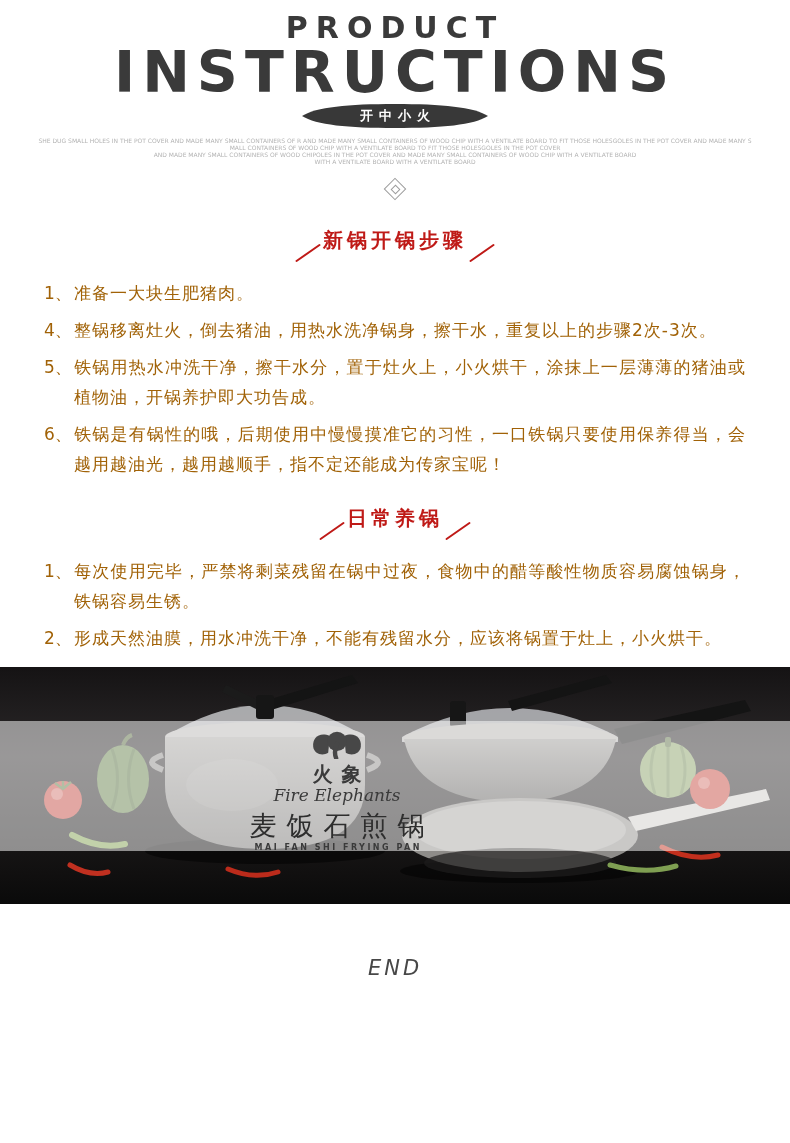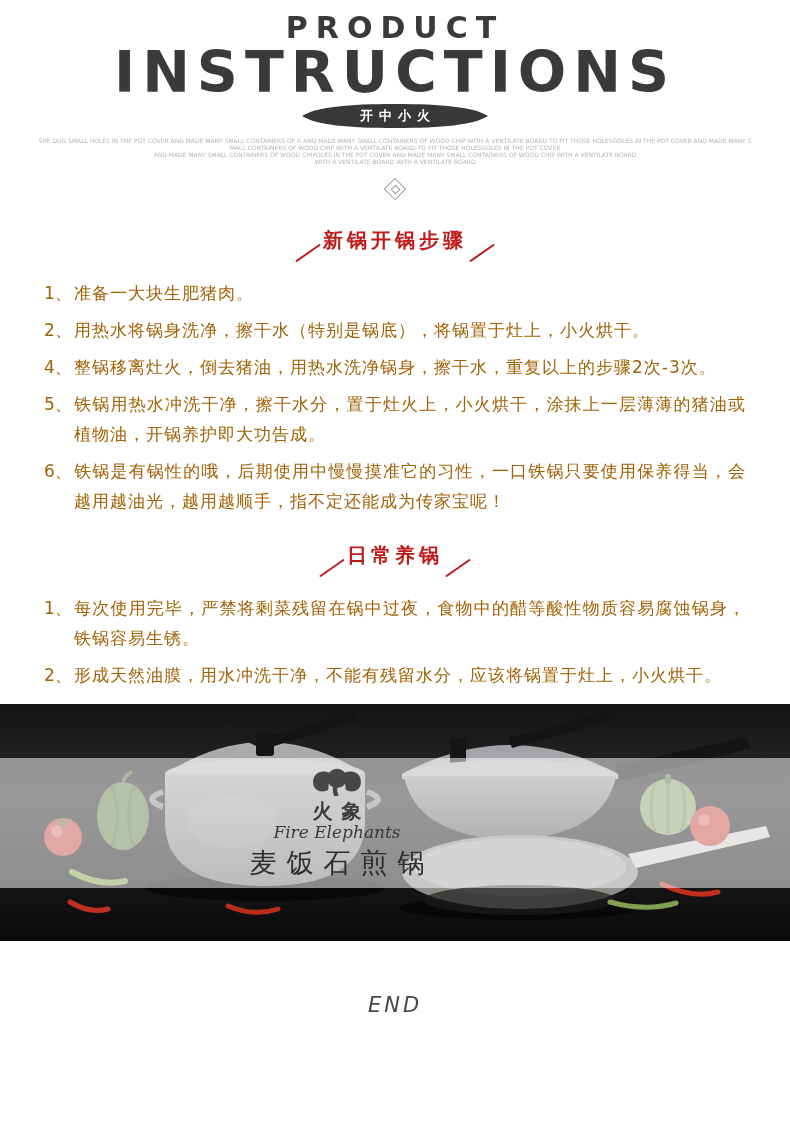--- a/index.html
+++ b/index.html
@@ -74,23 +74,20 @@
 
 <div class="section-title">
   <span class="slash"></span>
   <h2>新锅开锅步骤</h2>
   <span class="slash"></span>
 </div>
 
 <div class="steps">
   <div class="step">
     <span class="num">1、</span><span>准备一大块生肥猪肉。</span>
-  </div>
-  <div class="step">
-    <span class="num">2、</span><span>用热水将锅身洗净，擦干水（特别是锅底），将锅置于灶上，小火烘干。</span>
   </div>
   <div class="step">
     <span class="num">4、</span><span>整锅移离灶火，倒去猪油，用热水洗净锅身，擦干水，重复以上的步骤2次-3次。</span>
   </div>
   <div class="step">
     <span class="num">5、</span><span>铁锅用热水冲洗干净，擦干水分，置于灶火上，小火烘干，涂抹上一层薄薄的猪油或植物油，开锅养护即大功告成。</span>
   </div>
   <div class="step">
     <span class="num">6、</span><span>铁锅是有锅性的哦，后期使用中慢慢摸准它的习性，一口铁锅只要使用保养得当，会越用越油光，越用越顺手，指不定还能成为传家宝呢！</span>
   </div>
@@ -195,20 +192,21 @@
   <div class="logo">
     <svg class="elephant" width="60" height="30" viewBox="0 0 60 34">
       <path d="M22,8 C10,3 2,10 3,20 C4,28 13,31 20,27 Z" fill="#474747"></path>
       <path d="M38,8 C50,3 58,10 57,20 C56,28 47,31 40,27 Z" fill="#474747"></path>
       <circle cx="30" cy="14" r="11" fill="#474747"></circle>
       <path d="M30,17 q-4,9 -1,16" stroke="#474747" stroke-width="5" fill="none" stroke-linecap="round"></path>
     </svg>
     <div class="brand-cn">火象</div>
     <div class="brand-en">Fire Elephants</div>
     <div class="product-cn">麦饭石煎锅</div>
+    <div class="product-en">MAI FAN SHI FRYING PAN</div>
   </div>
 </div>
 
 <div class="footer">
 
   <span class="end">END</span>
 
 </div>
 
 </body></html>

